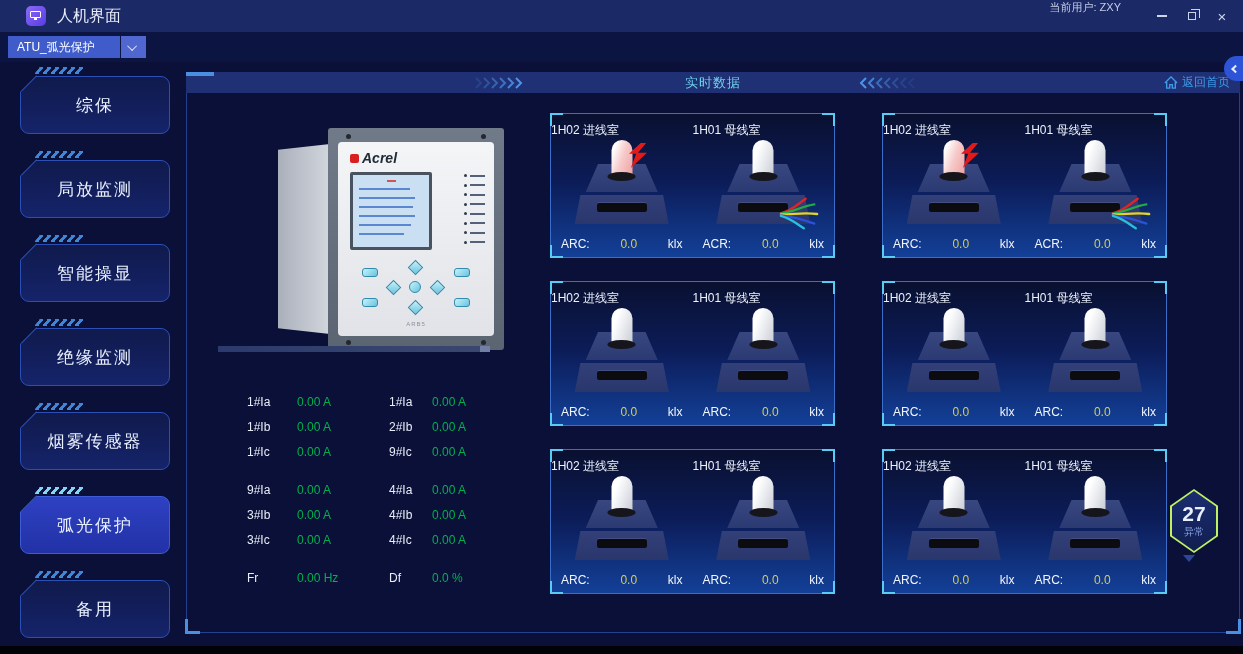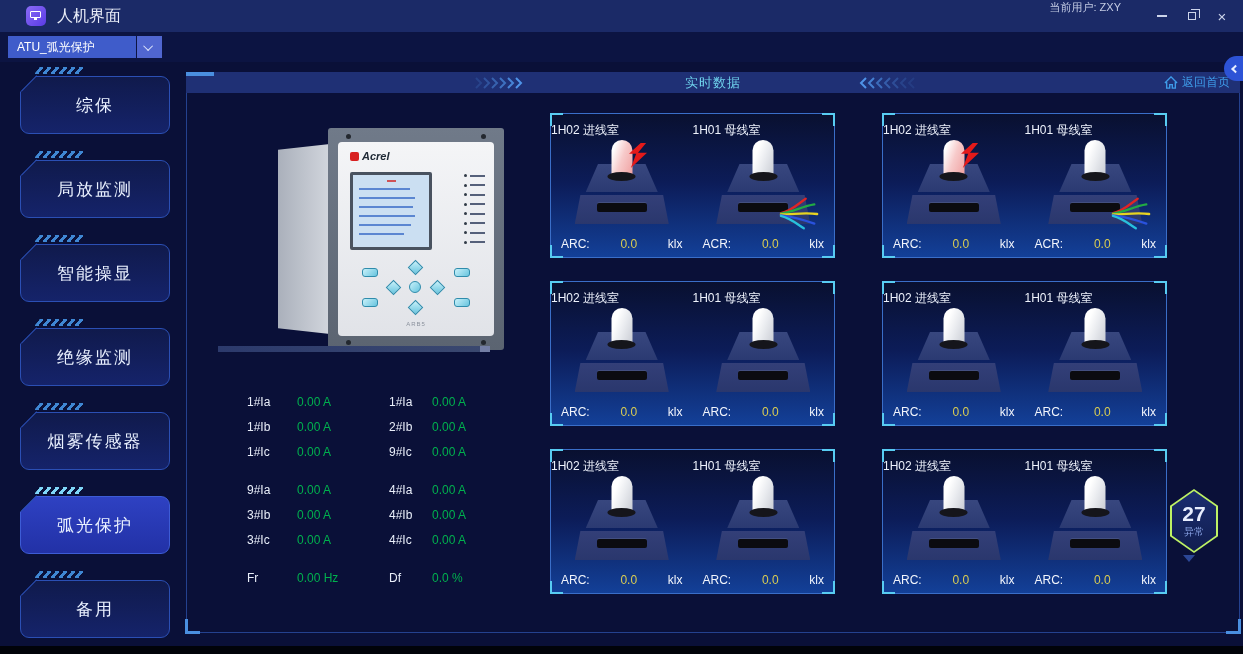--- a/index.html
+++ b/index.html
@@ -16,21 +16,21 @@
   .cur-user { color:#c3cbe4; font-size:11px; margin-right:26px; }
   .win-btn { width:30px; height:32px; display:flex; align-items:center; justify-content:center; color:#ccd4ea; font-size:13px; cursor:default; }
   .ic-min { width:10px; height:1.5px; background:#ccd4ea; }
   .ic-max { width:8px; height:8px; border:1.2px solid #ccd4ea; position:relative; }
   .ic-max:before { content:''; position:absolute; left:2px; top:-4px; width:8px; height:8px; border:1.2px solid #ccd4ea; border-left:none; border-bottom:none; }
   .win-btn.close { margin-right:6px; font-size:15px; }
 
   
   .toolbar { position:absolute; top:32px; left:0; width:100%; height:30px; background:#0c1442; }
   .dev-select { position:absolute; left:8px; top:4px; height:22px; display:flex; cursor:default; }
-  .sel-main { width:128px; background:#3f5cca; color:#fff; font-size:12px; line-height:22px; padding-left:9px; }
+  .sel-main { width:112px; background:#3f5cca; color:#fff; font-size:12px; line-height:22px; padding-left:9px; }
   .sel-arrow { width:25px; margin-left:1px; background:#5066d0; display:flex; align-items:center; justify-content:center; }
   .chev-down { width:7px; height:7px; border-left:1.5px solid #dfe6fb; border-bottom:1.5px solid #dfe6fb; transform:rotate(-45deg) translateY(-2px); }
 
   
   .sidebar { position:absolute; top:62px; left:0; width:183px; bottom:8px; padding-top:5px; }
   .side-item { margin-left:20px; width:150px; }
   .stripes { width:46px; height:7px; margin-left:17px; margin-bottom:2px; transform:skewX(-38deg); background:repeating-linear-gradient(90deg,#3f87d4 0 4px,transparent 4px 8px); }
   .stripes.active { background:repeating-linear-gradient(90deg,#7fd6f8 0 4px,transparent 4px 8px); }
   .side-btn { position:relative; display:block; width:150px; height:58px; margin-bottom:17px; background:linear-gradient(180deg,#101a4c,#15236a); border:1px solid #2b4fb4; border-radius:9px; color:#eaf1ff; font-size:17px; letter-spacing:2px; font-family:inherit; cursor:pointer; }
   .side-btn:before { content:''; position:absolute; top:-1px; left:-1px; width:16px; height:16px; background:#0a1038; clip-path:polygon(0 0,100% 0,0 100%); }
@@ -52,21 +52,21 @@
   .chev-left { width:6px; height:6px; border-left:2px solid #e8eeff; border-bottom:2px solid #e8eeff; transform:rotate(45deg) translate(1px,-1px); }
 
   
   .device { position:absolute; left:95px; top:66px; width:245px; height:230px; }
   .dev-side { position:absolute; left:0; top:16px; width:52px; height:190px; background:linear-gradient(90deg,#aab0bb,#d2d6dd); clip-path:polygon(0 3%,100% 0,100% 100%,0 97%); }
   .dev-front { position:absolute; left:50px; top:0; width:176px; height:222px; background:linear-gradient(180deg,#707a89,#5b6471); border-radius:3px; }
   .screw { position:absolute; width:5px; height:5px; border-radius:50%; background:#23282f; }
   .dev-face { position:absolute; left:10px; right:10px; top:14px; bottom:14px; background:linear-gradient(180deg,#f4f5f7,#e1e3e8); border-radius:4px; }
   .dev-logo { position:absolute; left:12px; top:8px; display:flex; align-items:center; gap:3px; }
   .logo-box { width:9px; height:9px; background:#d82020; border-radius:2px; }
-  .logo-text { font-size:11px; font-weight:bold; font-style:italic; color:#212b37; }
+  .logo-text { font-size:14px; font-weight:bold; font-style:italic; color:#212b37; }
   .dev-lcd { position:absolute; left:12px; top:30px; width:82px; height:78px; background:#cbdff2; border:3px solid #49525f; border-radius:2px; padding:5px 6px; }
   .lcd-line { height:2px; background:#3f6fc8; margin-bottom:7px; opacity:.8; }
   .lcd-line.red { width:9px; margin:0 auto 6px; background:#d03030; }
   .dev-leds { position:absolute; right:9px; top:32px; display:flex; flex-direction:column; gap:6.5px; }
   .led-row { display:flex; align-items:center; gap:3px; }
   .led-row i { width:3px; height:3px; border-radius:50%; background:#313b47; }
   .led-row b { width:15px; height:2px; background:#55607a; }
   .keypad { position:absolute; left:0; right:0; top:118px; height:58px; }
   .kdiamond { position:absolute; width:11px; height:11px; transform:rotate(45deg); background:linear-gradient(135deg,#c9f1fa,#67c4de); border:1px solid #2f8cac; }
   .kround { position:absolute; width:12px; height:12px; border-radius:50%; background:linear-gradient(135deg,#c9f1fa,#67c4de); border:1px solid #2f8cac; }

